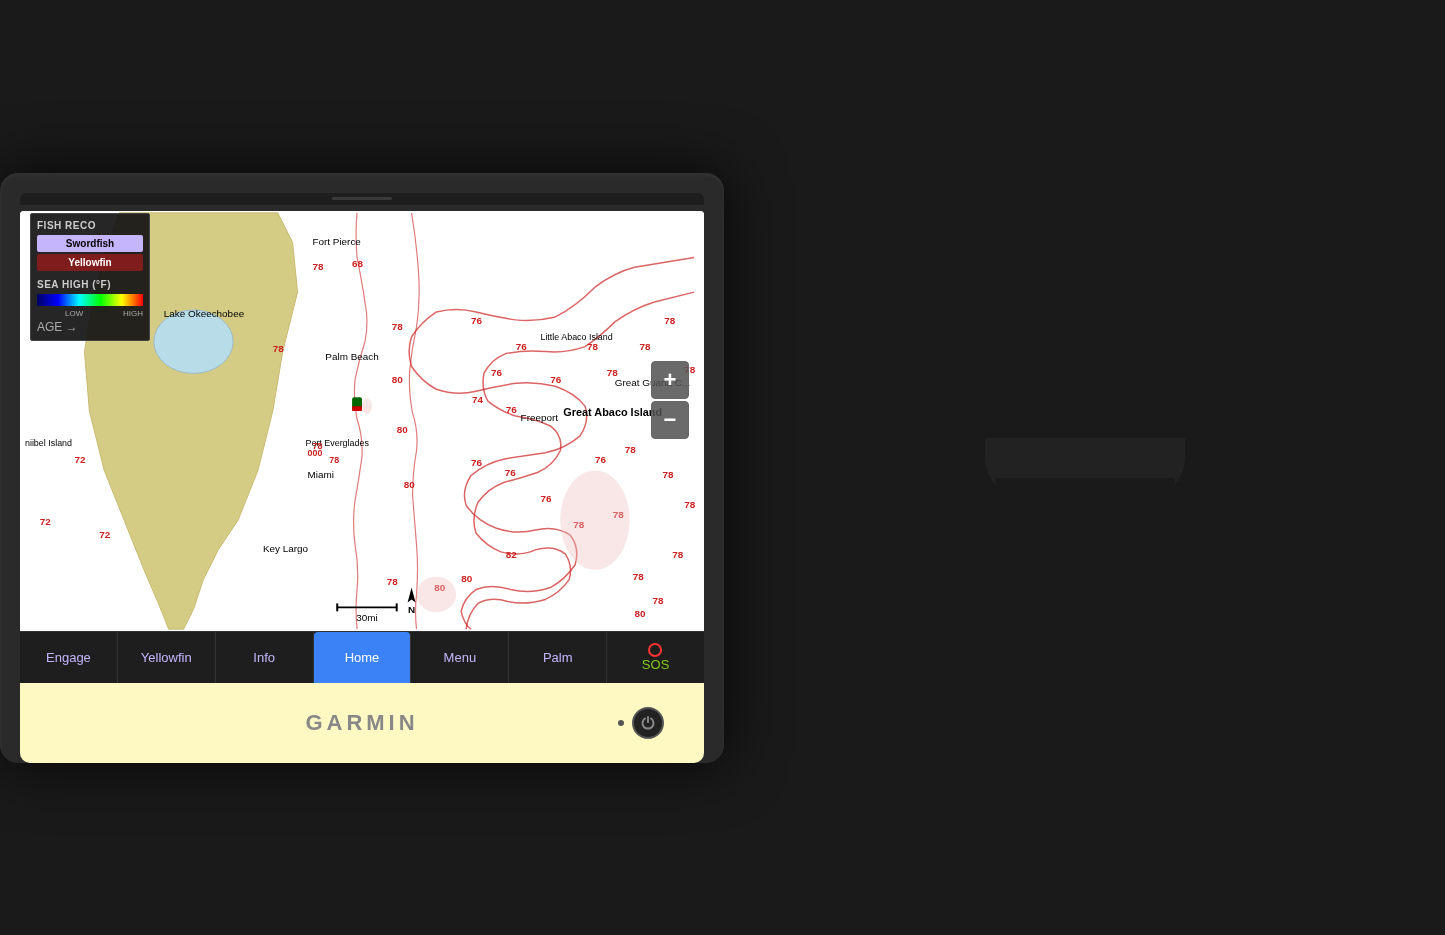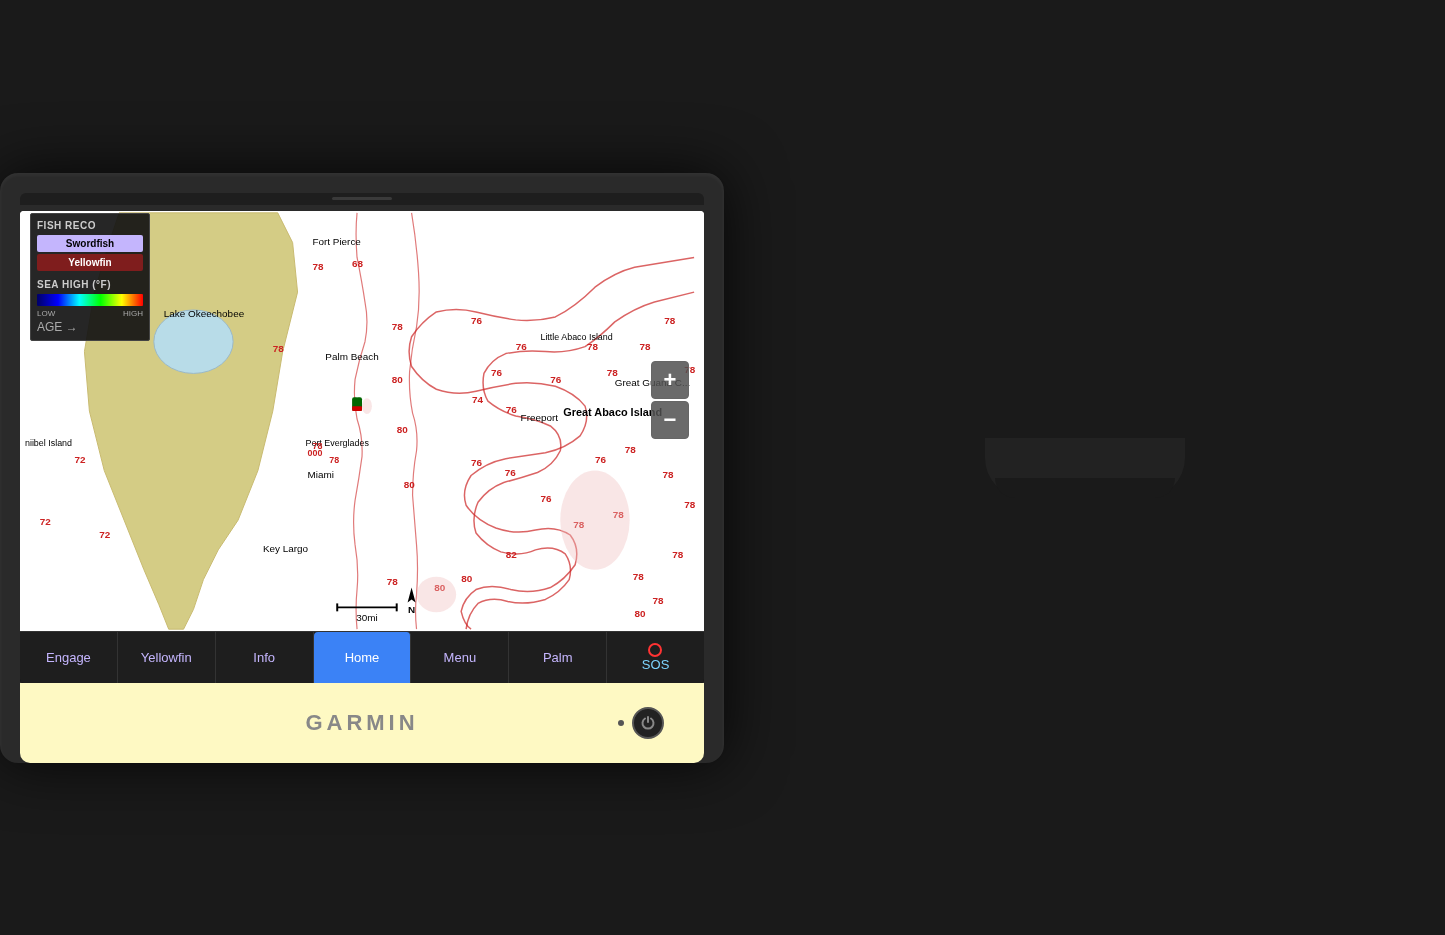--- a/index.html
+++ b/index.html
@@ -109,20 +109,21 @@
       background: linear-gradient(to right, #000066, #0000ff, #00ffff, #00ff00, #ffff00, #ff0000);
       margin: 3px 0;
       border-radius: 1px;
     }
 
     .legend-gradient-labels {
       display: flex;
       justify-content: space-between;
       font-size: 8px;
       color: #aaa;
+      margin-left: 28px;
     }
 
     
     .zoom-controls {
       position: absolute;
       right: 15px;
       top: 150px;
       display: flex;
       flex-direction: column;
       gap: 2px;
@@ -172,21 +173,21 @@
       border-right: none;
     }
 
     .toolbar-btn.active {
       background: #3b82f6;
       color: #fff;
       border-radius: 4px 4px 0 0;
     }
 
     .toolbar-btn.sos {
-      color: #7dd3fc;
+      color: #84cc16;
     }
 
     
     .device-bottom {
       height: 80px;
       background: #fef9c3;
       display: flex;
       align-items: center;
       justify-content: center;
       position: relative;

